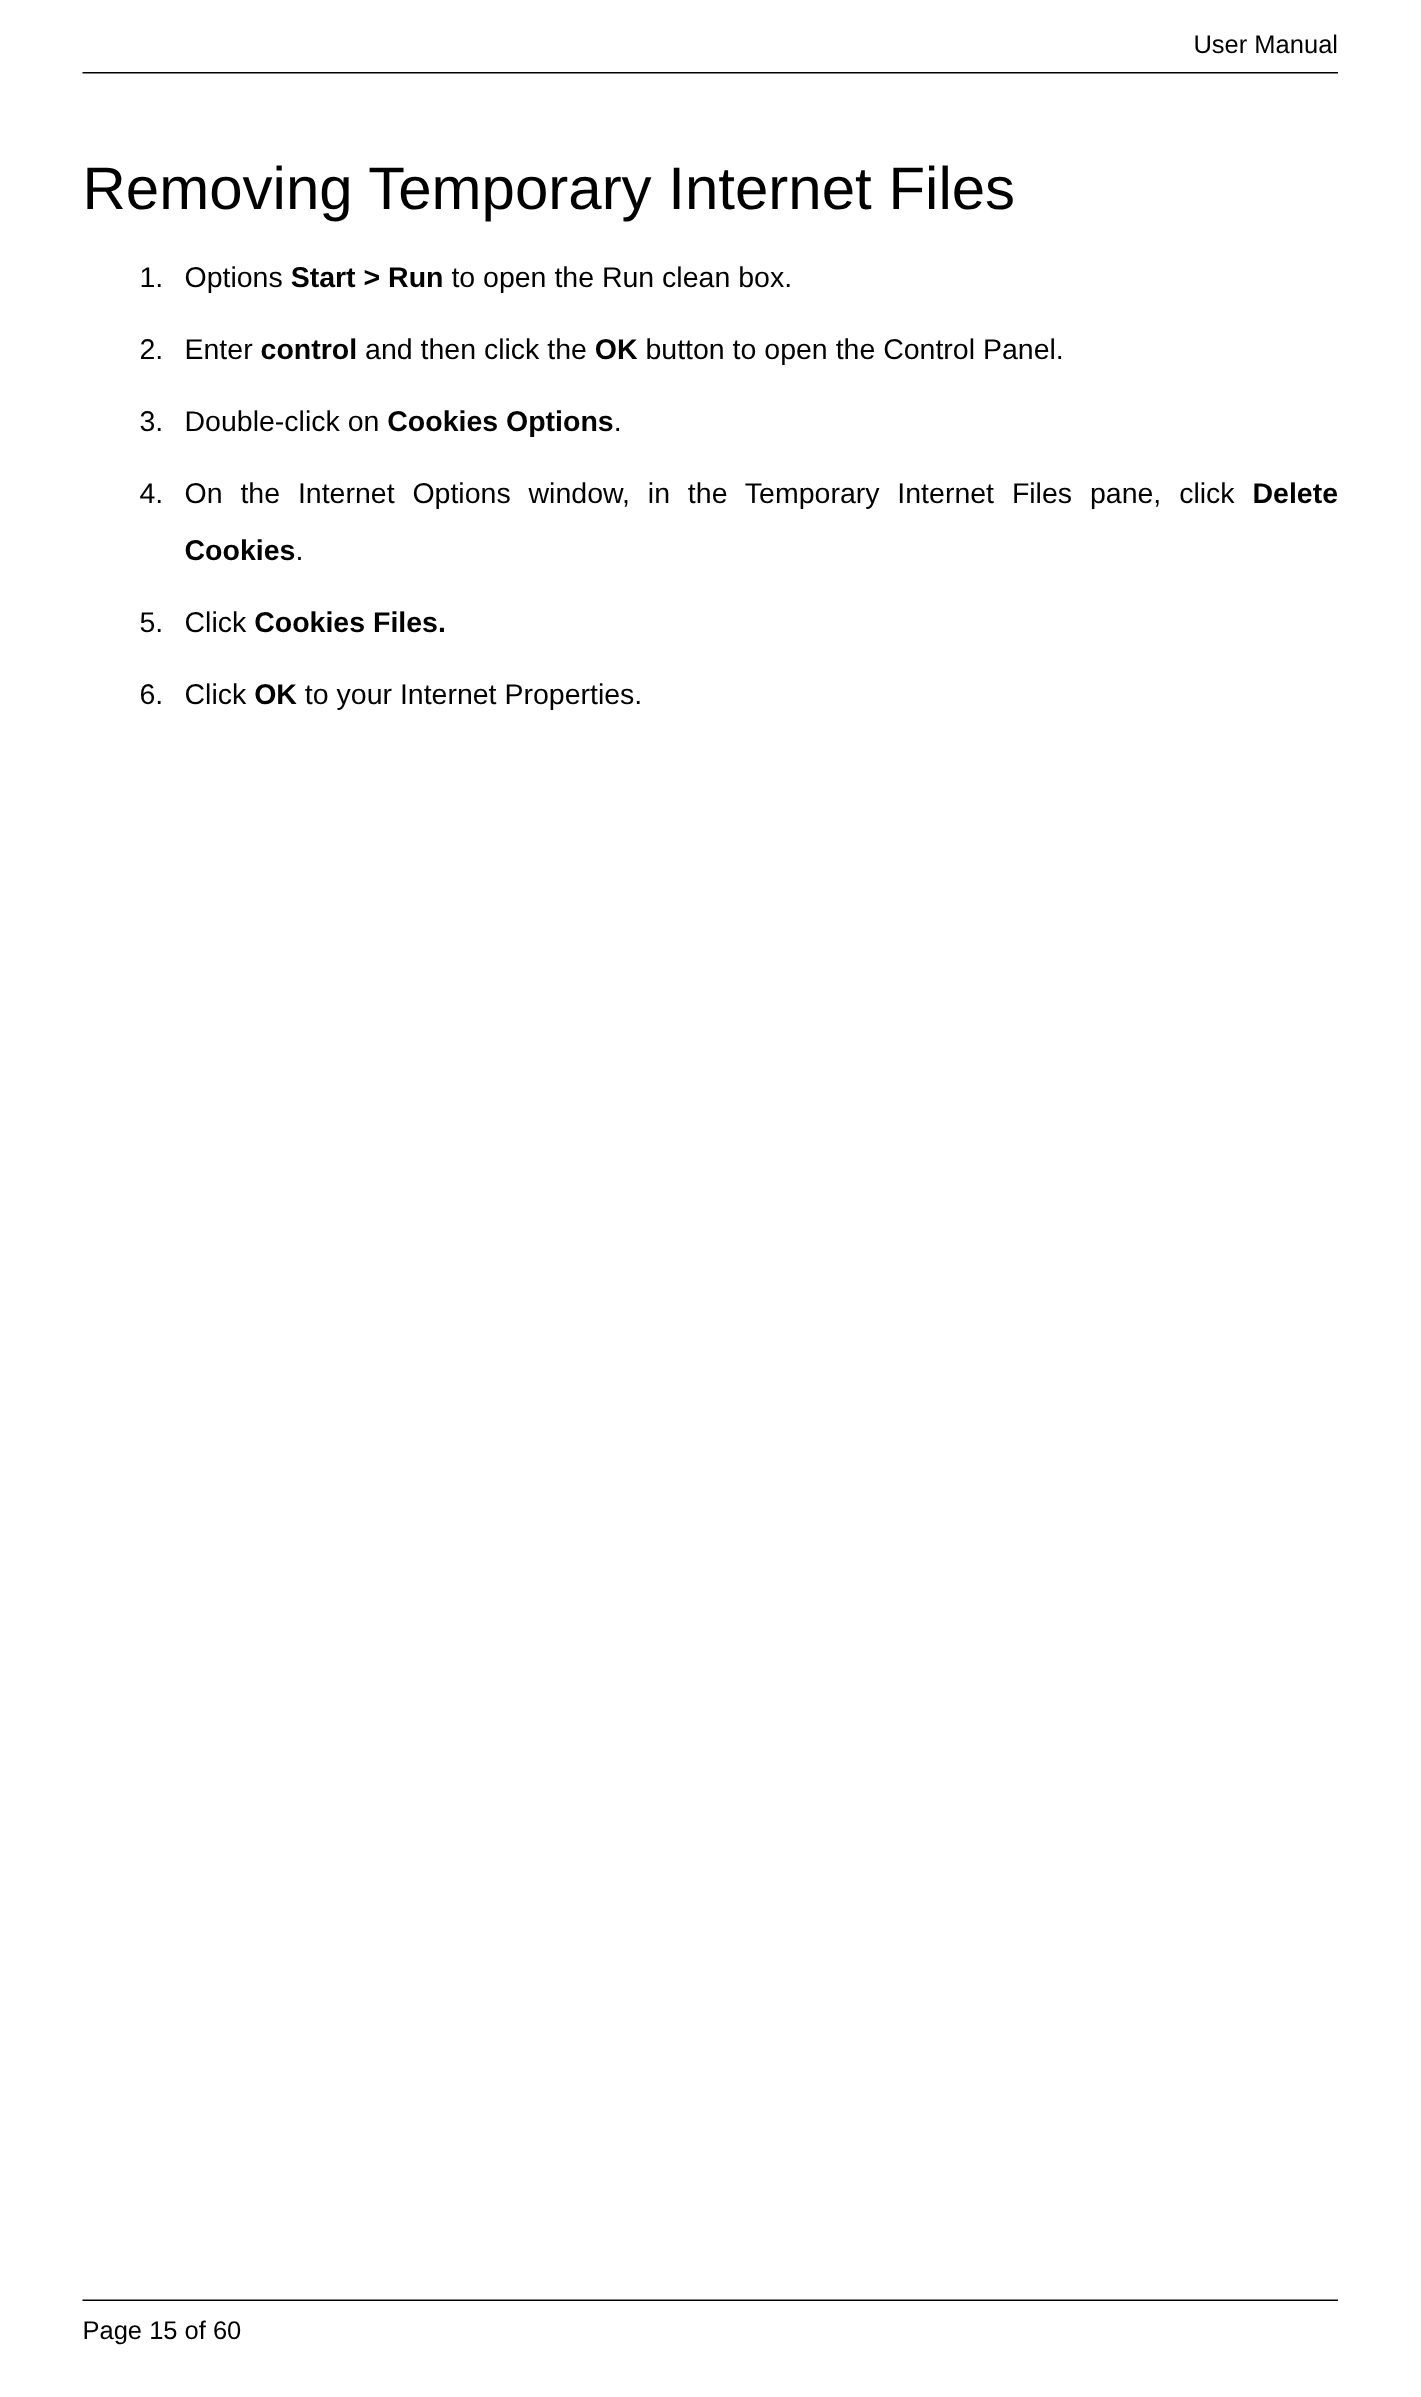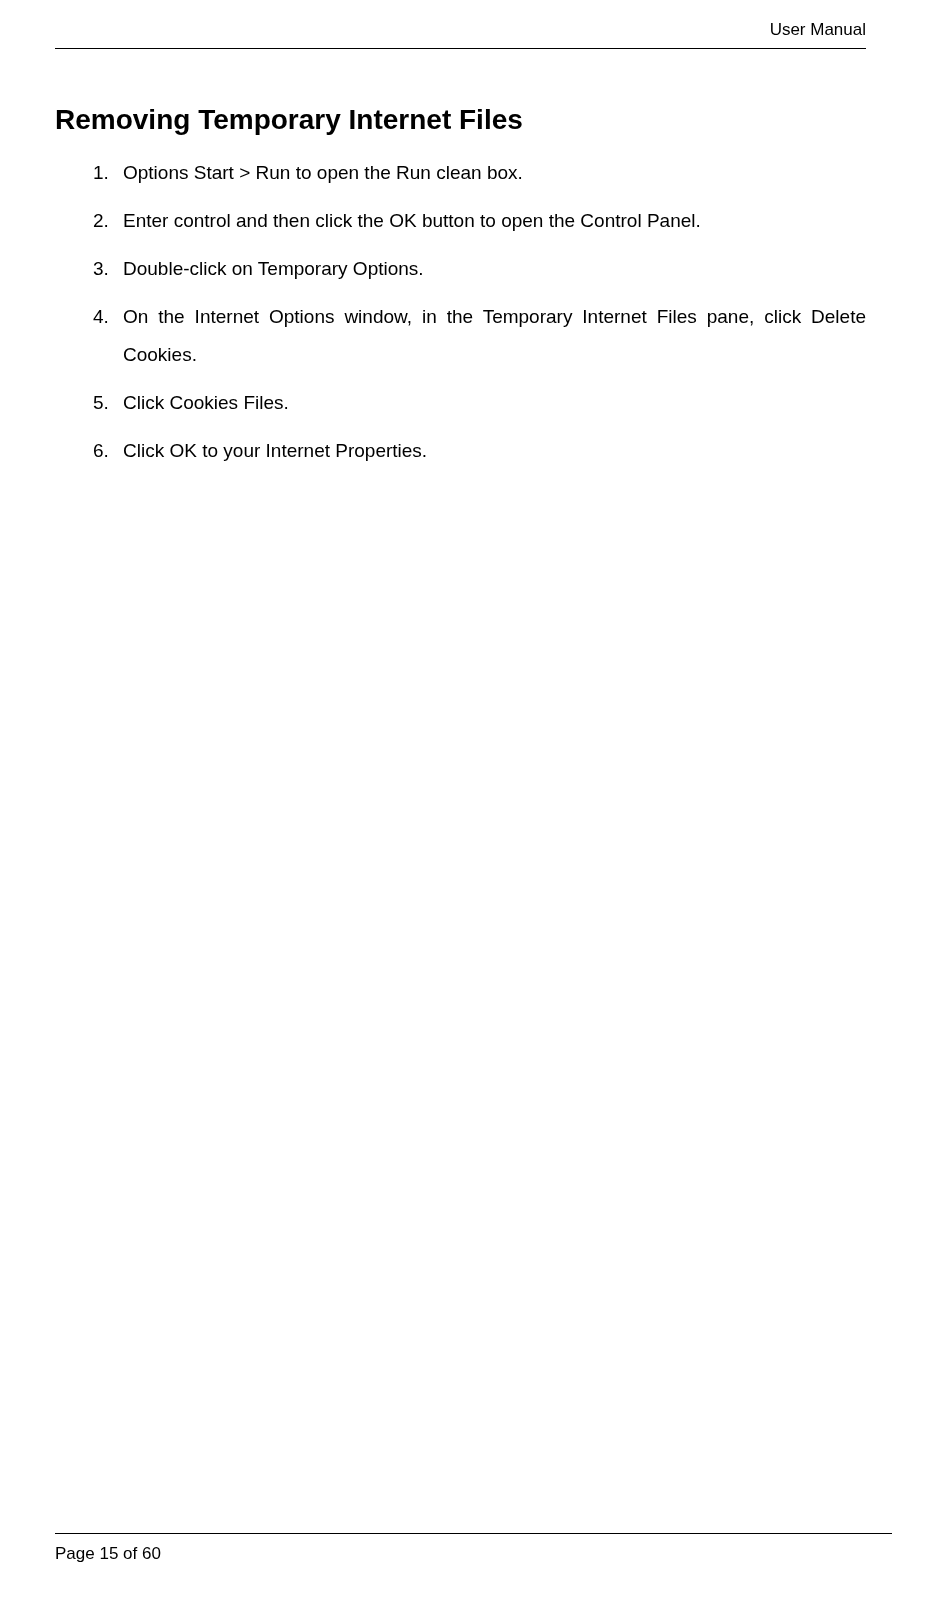--- a/index.html
+++ b/index.html
@@ -10,34 +10,34 @@
     body {
       font-family: 'Century Gothic', 'Futura', 'Avant Garde', sans-serif;
       background: #fff;
       color: #000;
       width: 947px;
       height: 1598px;
       position: relative;
       padding: 0;
     }
     .page {
-      padding: 20px 81px 0 55px;
+      padding: 20px 55px 0 55px;
       height: 100%;
       position: relative;
     }
     .header {
       text-align: right;
       font-size: 17px;
       padding-bottom: 8px;
       border-bottom: 1.5px solid #000;
       margin-bottom: 55px;
     }
     .main-title {
-      font-size: 28px;
-      font-weight: bold;
+      font-size: 40px;
+      font-weight: normal;
       margin-bottom: 18px;
     }
     .intro-para {
       font-size: 19px;
       line-height: 2.05;
       text-align: justify;
       margin-bottom: 28px;
     }
     .subhead {
       font-size: 19px;
@@ -56,21 +56,21 @@
       text-align: justify;
       position: relative;
       padding-left: 30px;
     }
     ol.steps li .num {
       position: absolute;
       left: 0;
       top: 0;
     }
     .bold {
-      font-weight: normal;
+      font-weight: bold;
     }
     .footer {
       position: absolute;
       left: 55px;
       right: 55px;
       bottom: 34px;
       border-top: 1.5px solid #000;
       padding-top: 10px;
       text-align: left;
       font-size: 17px;
@@ -92,21 +92,21 @@
     <li>
       <span class="num">1.</span>
       <span>Options </span><span class="bold">Start &gt; Run</span><span> to open the Run clean box.</span><span class="bold"></span><span></span>
     </li>
     <li>
       <span class="num">2.</span>
       <span>Enter </span><span class="bold">control</span><span> and then click the </span><span class="bold">OK</span><span> button to open the Control Panel.</span>
     </li>
     <li>
       <span class="num">3.</span>
-      <span>Double-click on </span><span class="bold">Temporary Options</span><span>.</span><span class="bold"></span><span></span>
+      <span>Double-click on </span><span class="bold">Cookies Options</span><span>.</span><span class="bold"></span><span></span>
     </li>
     <li>
       <span class="num">4.</span>
       <span>On the Internet Options window, in the Temporary Internet Files pane, click </span><span class="bold">Delete Cookies</span><span>.</span><span class="bold"></span><span></span>
     </li>
     <li>
       <span class="num">5.</span>
       <span>Click </span><span class="bold">Cookies Files.</span><span></span><span class="bold"></span><span></span>
     </li>
     <li>

